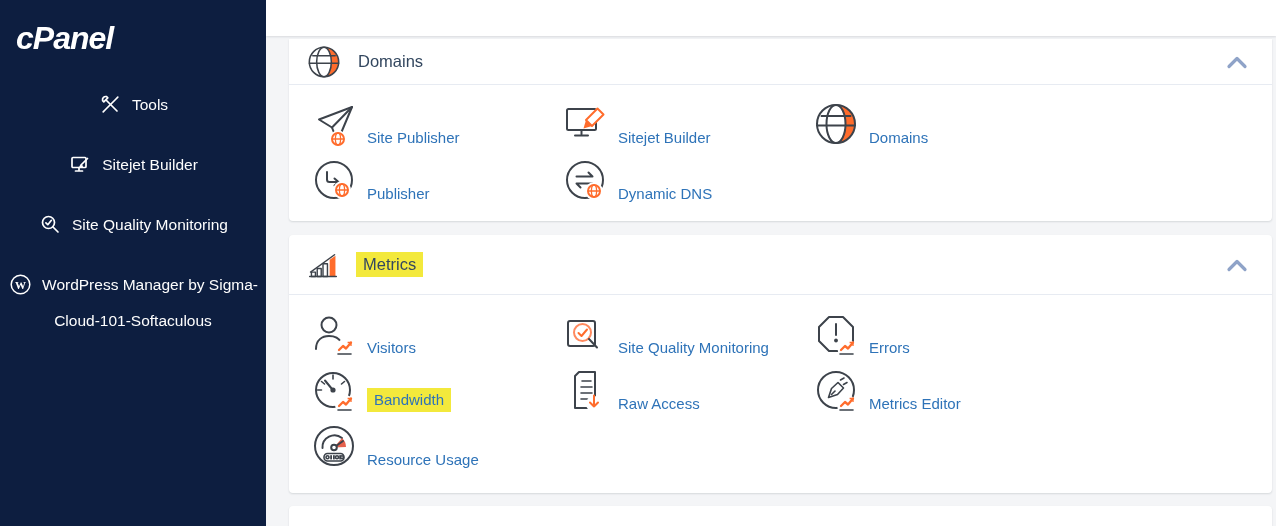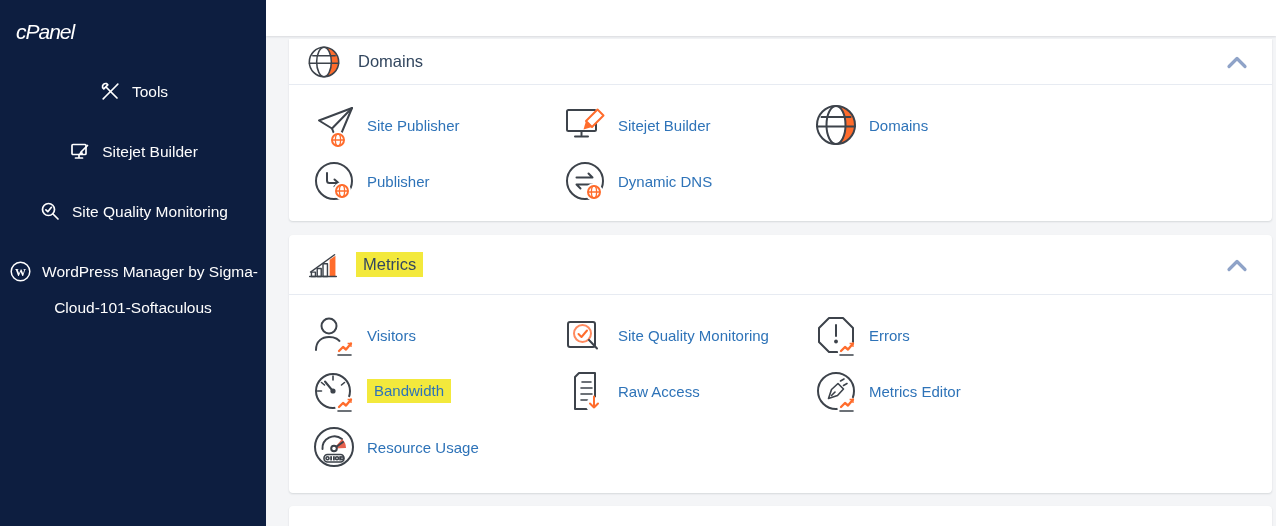--- a/index.html
+++ b/index.html
@@ -10,21 +10,21 @@
     background:#f4f5f7;
   }
   .app { display:flex; width:1276px; height:526px; }
 
   
   .sidebar {
     width:266px; flex:0 0 266px; height:526px;
     background:#0d1e40; color:#fff; padding:14px 0 0 0;
   }
   .logo {
-    color:#fff; font-size:21px; font-weight:normal; font-style:italic;
+    color:#fff; font-size:32px; font-weight:bold; font-style:italic;
     letter-spacing:-1px; padding:6px 16px 24px 16px;
   }
   .nav { list-style:none; margin:0; padding:0 8px; }
   .nav-item {
     padding:8px 0; margin-bottom:8px; cursor:pointer;
     font-size:15.5px; line-height:31px; color:#fdfdfd;text-align:center;
   }
   .nav-item .nav-icon { display:inline-block; vertical-align:-5px; margin:0 11px 0 2px; }
   .nav-item svg { display:inline-block; }
 
@@ -48,21 +48,21 @@
   .card.metrics .card-header { height:60px; }
   .header-icon { display:flex; align-items:center; margin-right:17px; }
   .sec-title { font-size:16.5px; color:#33475f; }
   .chevron { margin-left:auto; cursor:pointer; display:flex; align-items:center; padding:4px; }
 
   .items {
     display:grid; grid-template-columns:repeat(3, 251px);
     grid-auto-rows:56px; padding:12px 0 0 14px; align-items:center;
   }
   .item {
-    display:flex; align-items:center; height:50px; width:249px;
+    display:flex; align-items:flex-end; height:50px; width:249px;
     border:2px dotted transparent; border-radius:2px; padding:2px 6px;
     cursor:pointer; text-decoration:none;
   }
   .item.focused { border-color:#6f9bd8; }
   .item-icon { width:46px; flex:0 0 46px; display:flex; align-items:center; justify-content:center; }
   .item-label { font-size:15px; color:#2e73b8; margin-left:10px; white-space:nowrap; }
   .hl { background:#f3e93c; padding:3px 7px 4px 7px; }
   .ul { text-decoration:underline; color:#1c5a96; }
 
   

